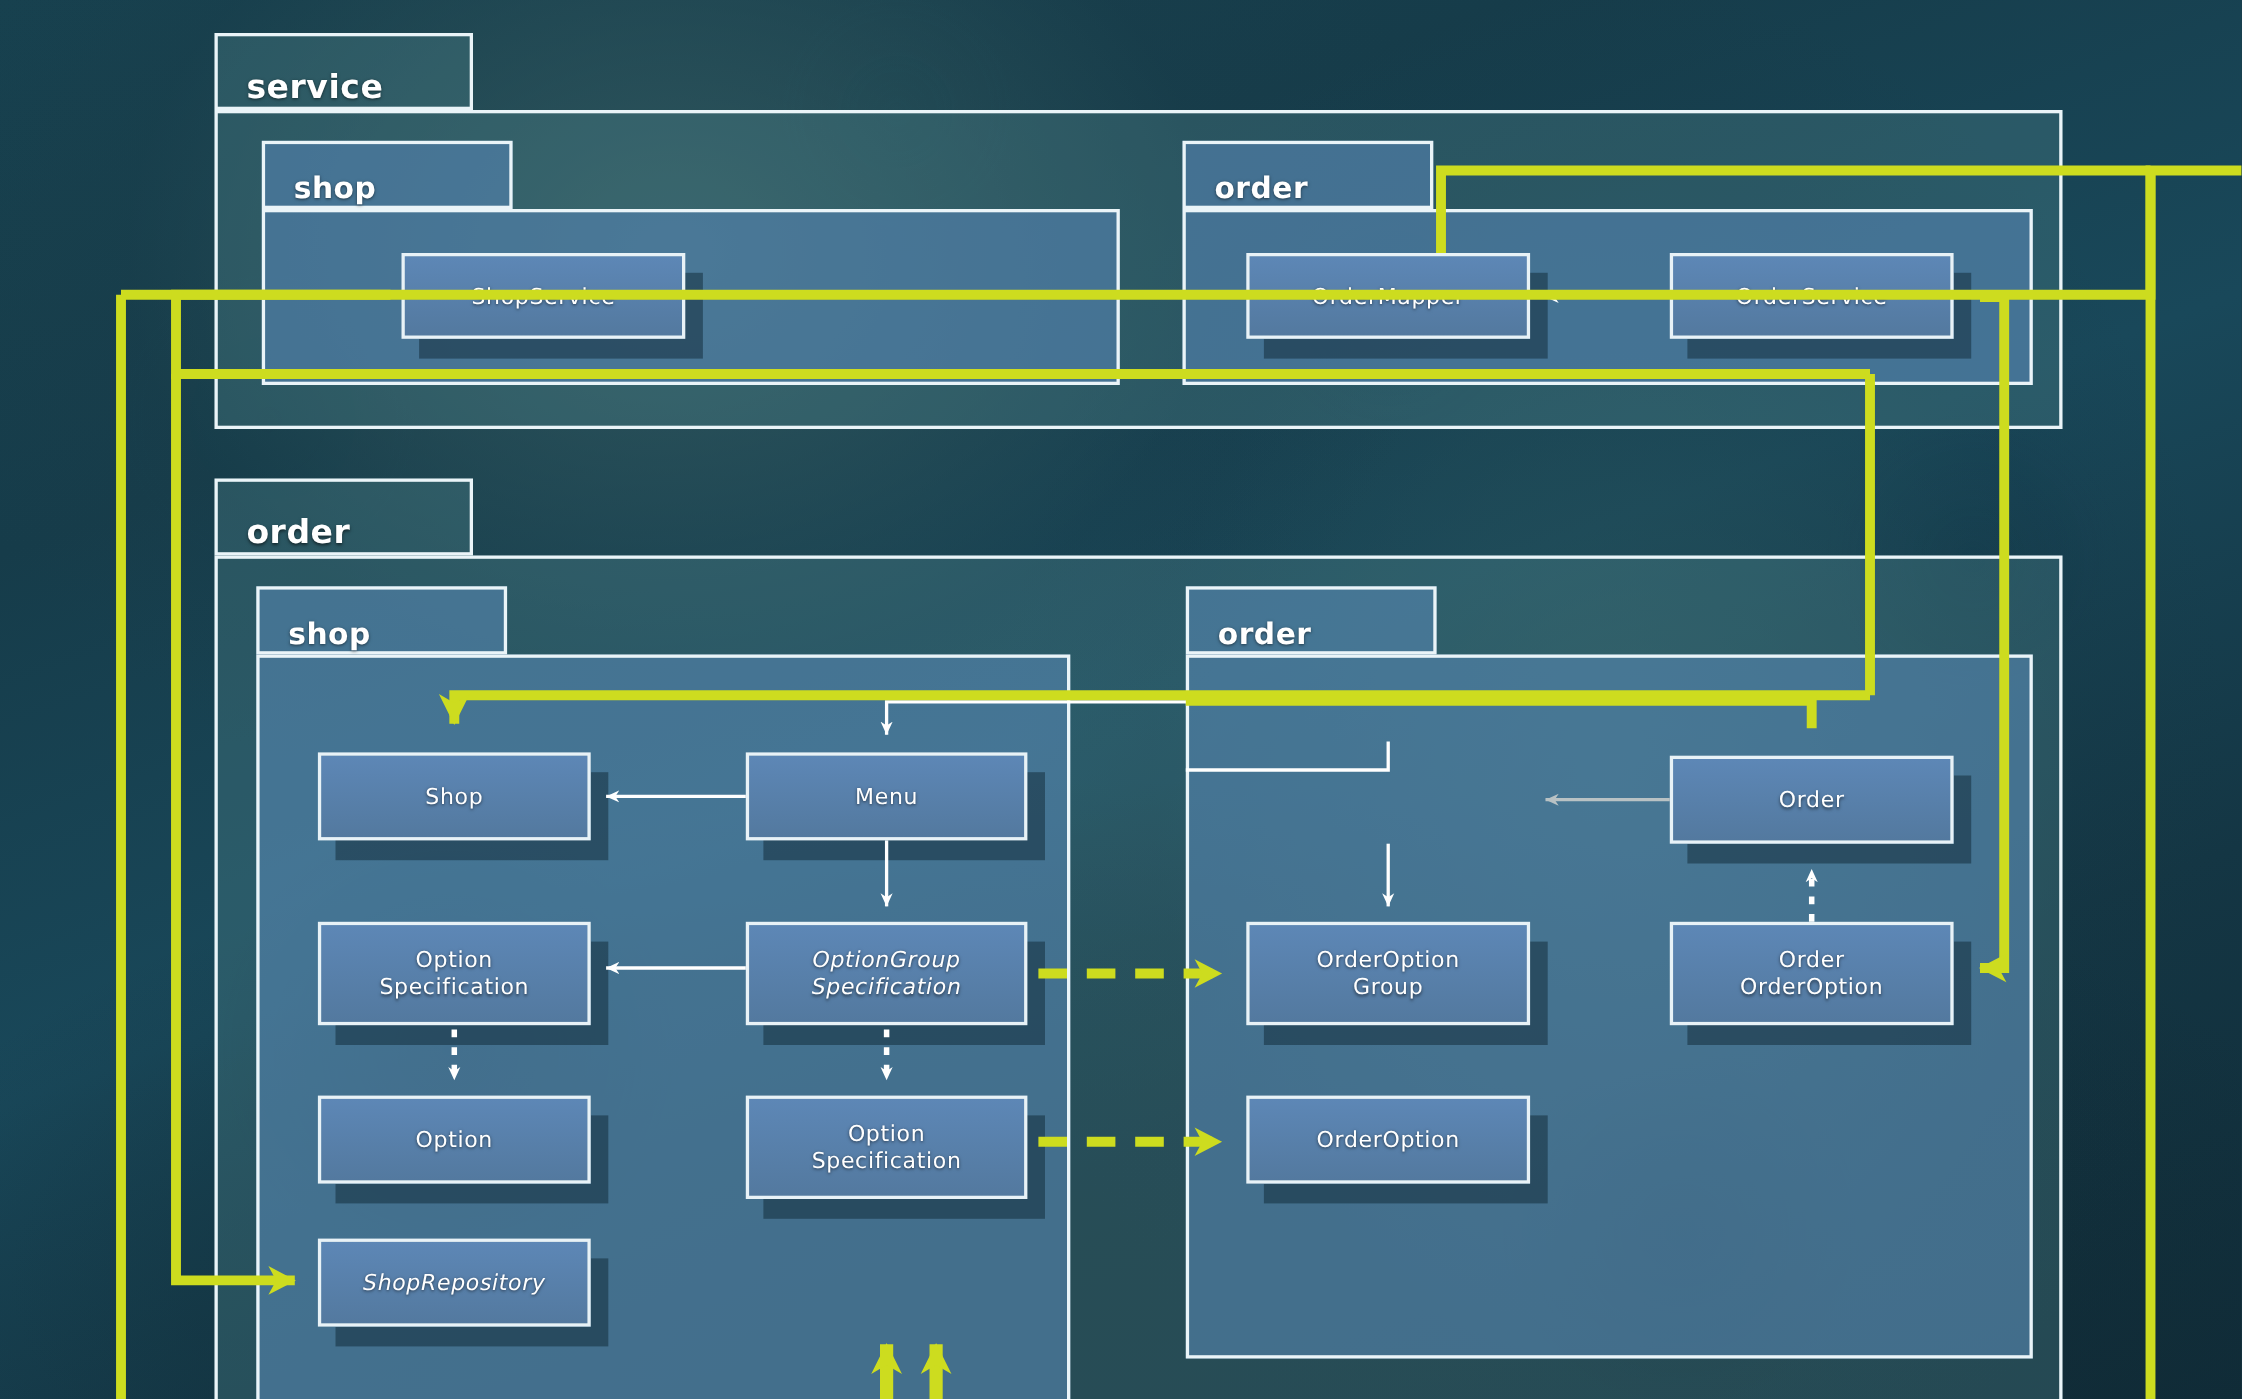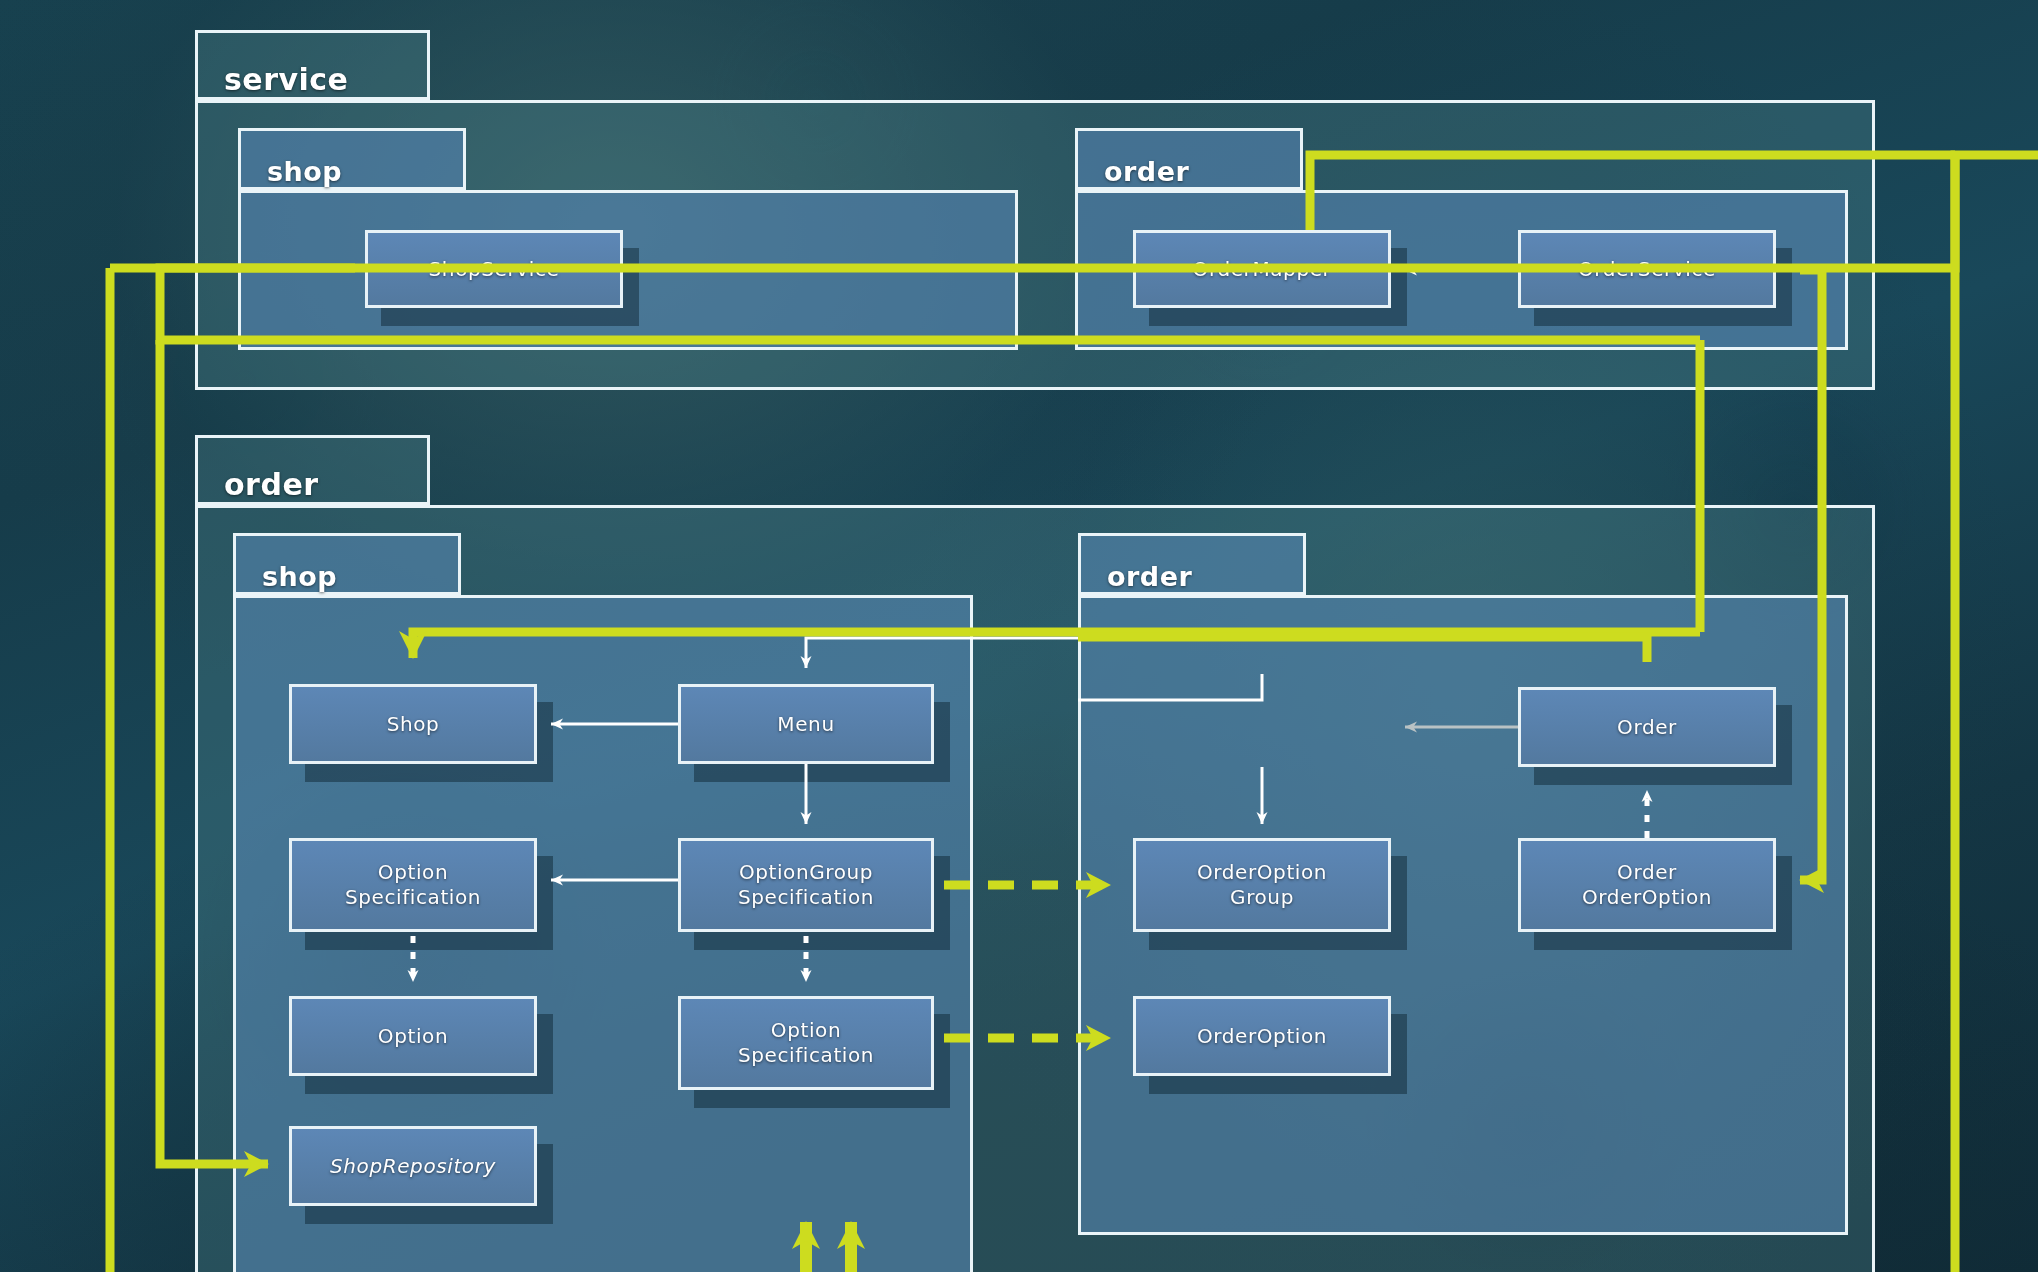--- a/index.html
+++ b/index.html
@@ -136,21 +136,21 @@
     <span>Shop</span>
   </div>
   <div class="cls" style="left:678px; top:684px; width:256px; height:80px;">
     <span>Menu</span>
   </div>
 
   <div class="cls" style="left:289px; top:838px; width:248px; height:94px;">
     <span>Option</span>
     <span>Specification</span>
   </div>
-  <div class="cls" style="left:678px; top:838px; width:256px; height:94px;">
+  <div class="cls" style="left:678px; top:838px; width:256px; height:94px;font-style:italic;">
     <span>OptionGroup</span>
     <span>Specification</span>
   </div>
 
   <div class="cls" style="left:289px; top:996px; width:248px; height:80px;">
     <span>Option</span>
   </div>
   <div class="cls" style="left:678px; top:996px; width:256px; height:94px;">
     <span>Option</span>
     <span>Specification</span>

